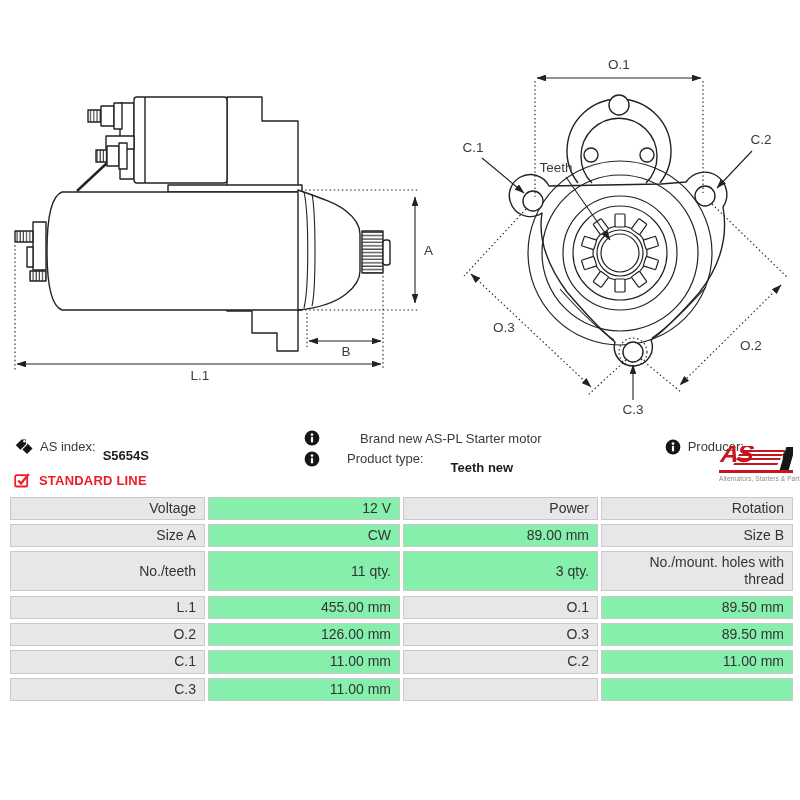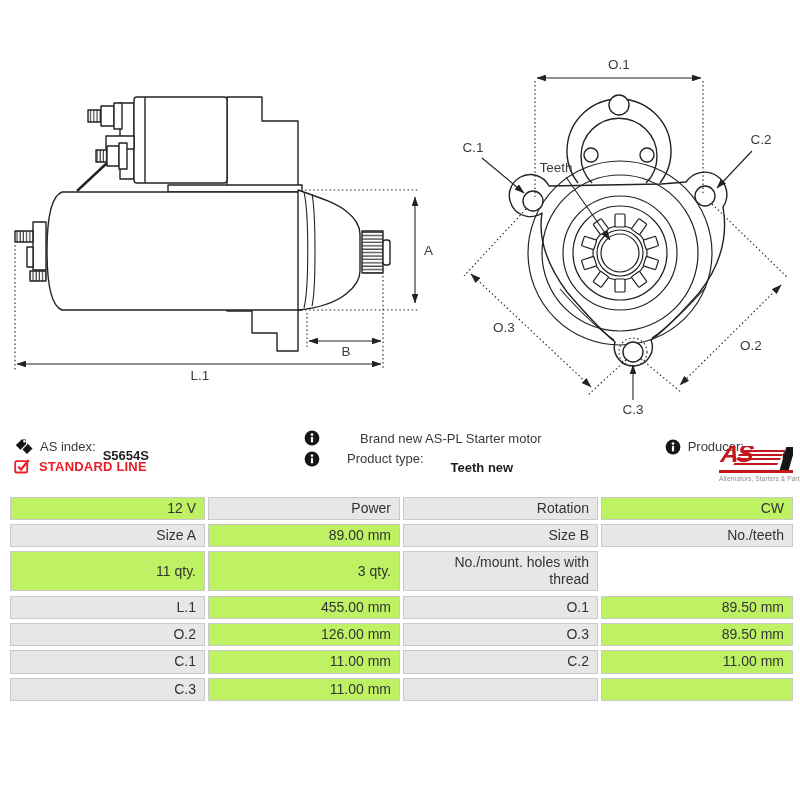--- a/index.html
+++ b/index.html
@@ -9,40 +9,40 @@
   svg text{font-family:"Liberation Sans",sans-serif;}
 
   
   .info{position:absolute;top:420px;left:0;width:800px;height:77px;}
   .info-item{position:absolute;display:flex;align-items:center;gap:7px;font-size:13px;color:#3a3a3a;white-space:nowrap;}
   .info-item .b{font-weight:bold;color:#1d1d1d;margin-top:18px;}
   .red-text{color:#ee1c25;font-weight:bold;letter-spacing:.2px;}
   .pos-a{left:14px;top:10px;}
   .pos-b{left:304px;top:10px;gap:40px;}
   .pos-c{right:10px;top:10px;}
-  .pos-d{left:14px;top:38px;gap:8px;}
+  .pos-d{left:14px;top:52px;gap:8px;}
   .pos-e{left:304px;top:22px;gap:27px;}
 
   
   .logo{position:absolute;right:7px;top:26px;width:74px;text-align:center;}
   .logo-mark{position:relative;height:24px;border-bottom:3px solid #c5161d;overflow:hidden;}
   .logo-stripes{position:absolute;right:12px;top:4px;width:44px;height:16px;
     background:repeating-linear-gradient(to bottom,#c5161d 0 2px,#fff 2px 4.2px);
     transform:skewX(-28deg);}
   .logo-as{position:absolute;left:2px;top:-5px;font-style:italic;font-weight:800;font-size:25px;
     color:#c5161d;letter-spacing:-2px;transform:skewX(-6deg);line-height:1;}
   .logo-bar{position:absolute;right:1px;top:1px;width:9px;height:23px;background:#161616;transform:skewX(-16deg);}
   .logo-tagline{margin-top:2px;font-size:6.5px;color:#8a8a8a;white-space:nowrap;letter-spacing:.1px;}
 
   
   .spec{position:absolute;top:497px;left:10px;width:780px;}
   .grid{display:grid;grid-template-columns:195px 192px 195px 192px;column-gap:3px;row-gap:4px;}
   .grid2{margin-top:5px;}
   .cell{border:1px solid #c9c9c9;min-height:17px;padding:2px 8px;display:flex;align-items:center;
-    justify-content:flex-end;font-size:14px;color:#333;text-align:right;line-height:1.22;background:#bef264;}
+    justify-content:flex-end;font-size:14px;color:#333;text-align:right;line-height:1.22;background:#86efac;}
   .lbl{background:#e7e7e7;}
 
   .ic{flex:0 0 auto;display:block;}
 </style>
 </head>
 <body>
 
 <div class="page">
 
   <div class="drawings">
@@ -235,26 +235,27 @@
         <div class="logo-stripes"></div>
         <span class="logo-as">AS</span>
         <div class="logo-bar"></div>
       </div>
       <div class="logo-tagline">Alternators, Starters &amp; Parts</div>
     </div>
   </div>
 
   <div class="spec">
     <div class="grid">
+      <div class="cell lbl">Voltage</div>
       <div class="cell val">12 V</div>
       <div class="cell lbl">Power</div>
 
       <div class="cell lbl">Rotation</div>
+      <div class="cell lbl">Size A</div>
       <div class="cell val">CW</div>
-      <div class="cell lbl">Size A</div>
       <div class="cell val">89.00 mm</div>
 
       <div class="cell lbl">Size B</div>
       <div class="cell lbl">No./teeth</div>
       <div class="cell val">11 qty.</div>
 
       <div class="cell val">3 qty.</div>
       <div class="cell lbl">No./mount. holes with thread</div>
     </div>
 

